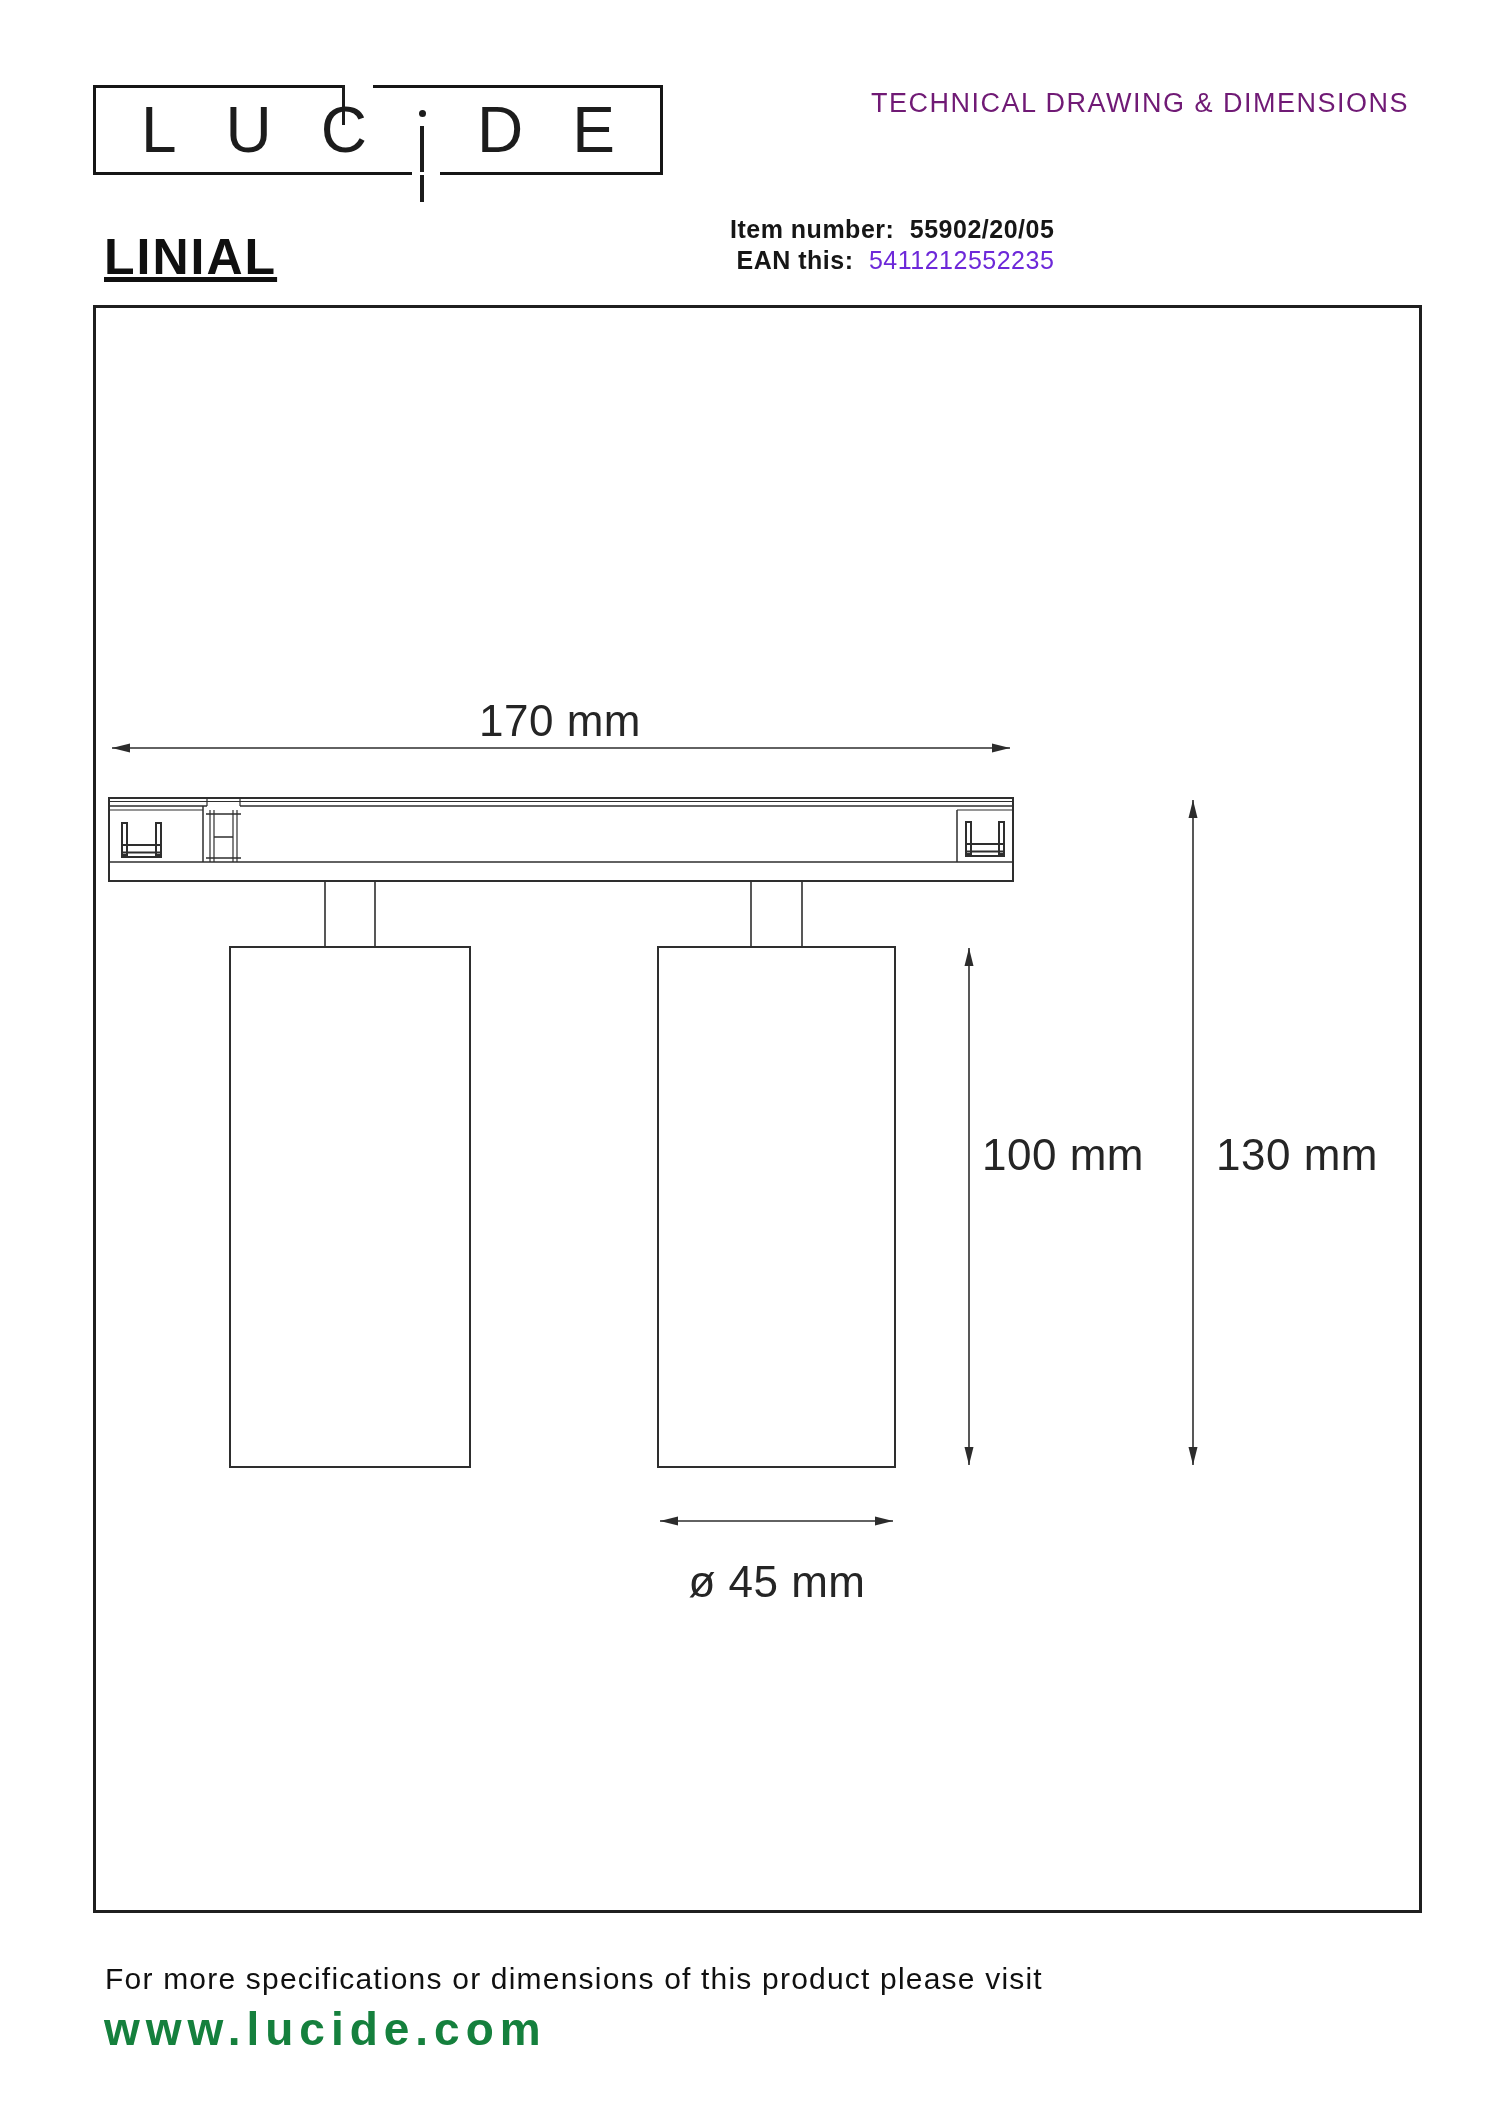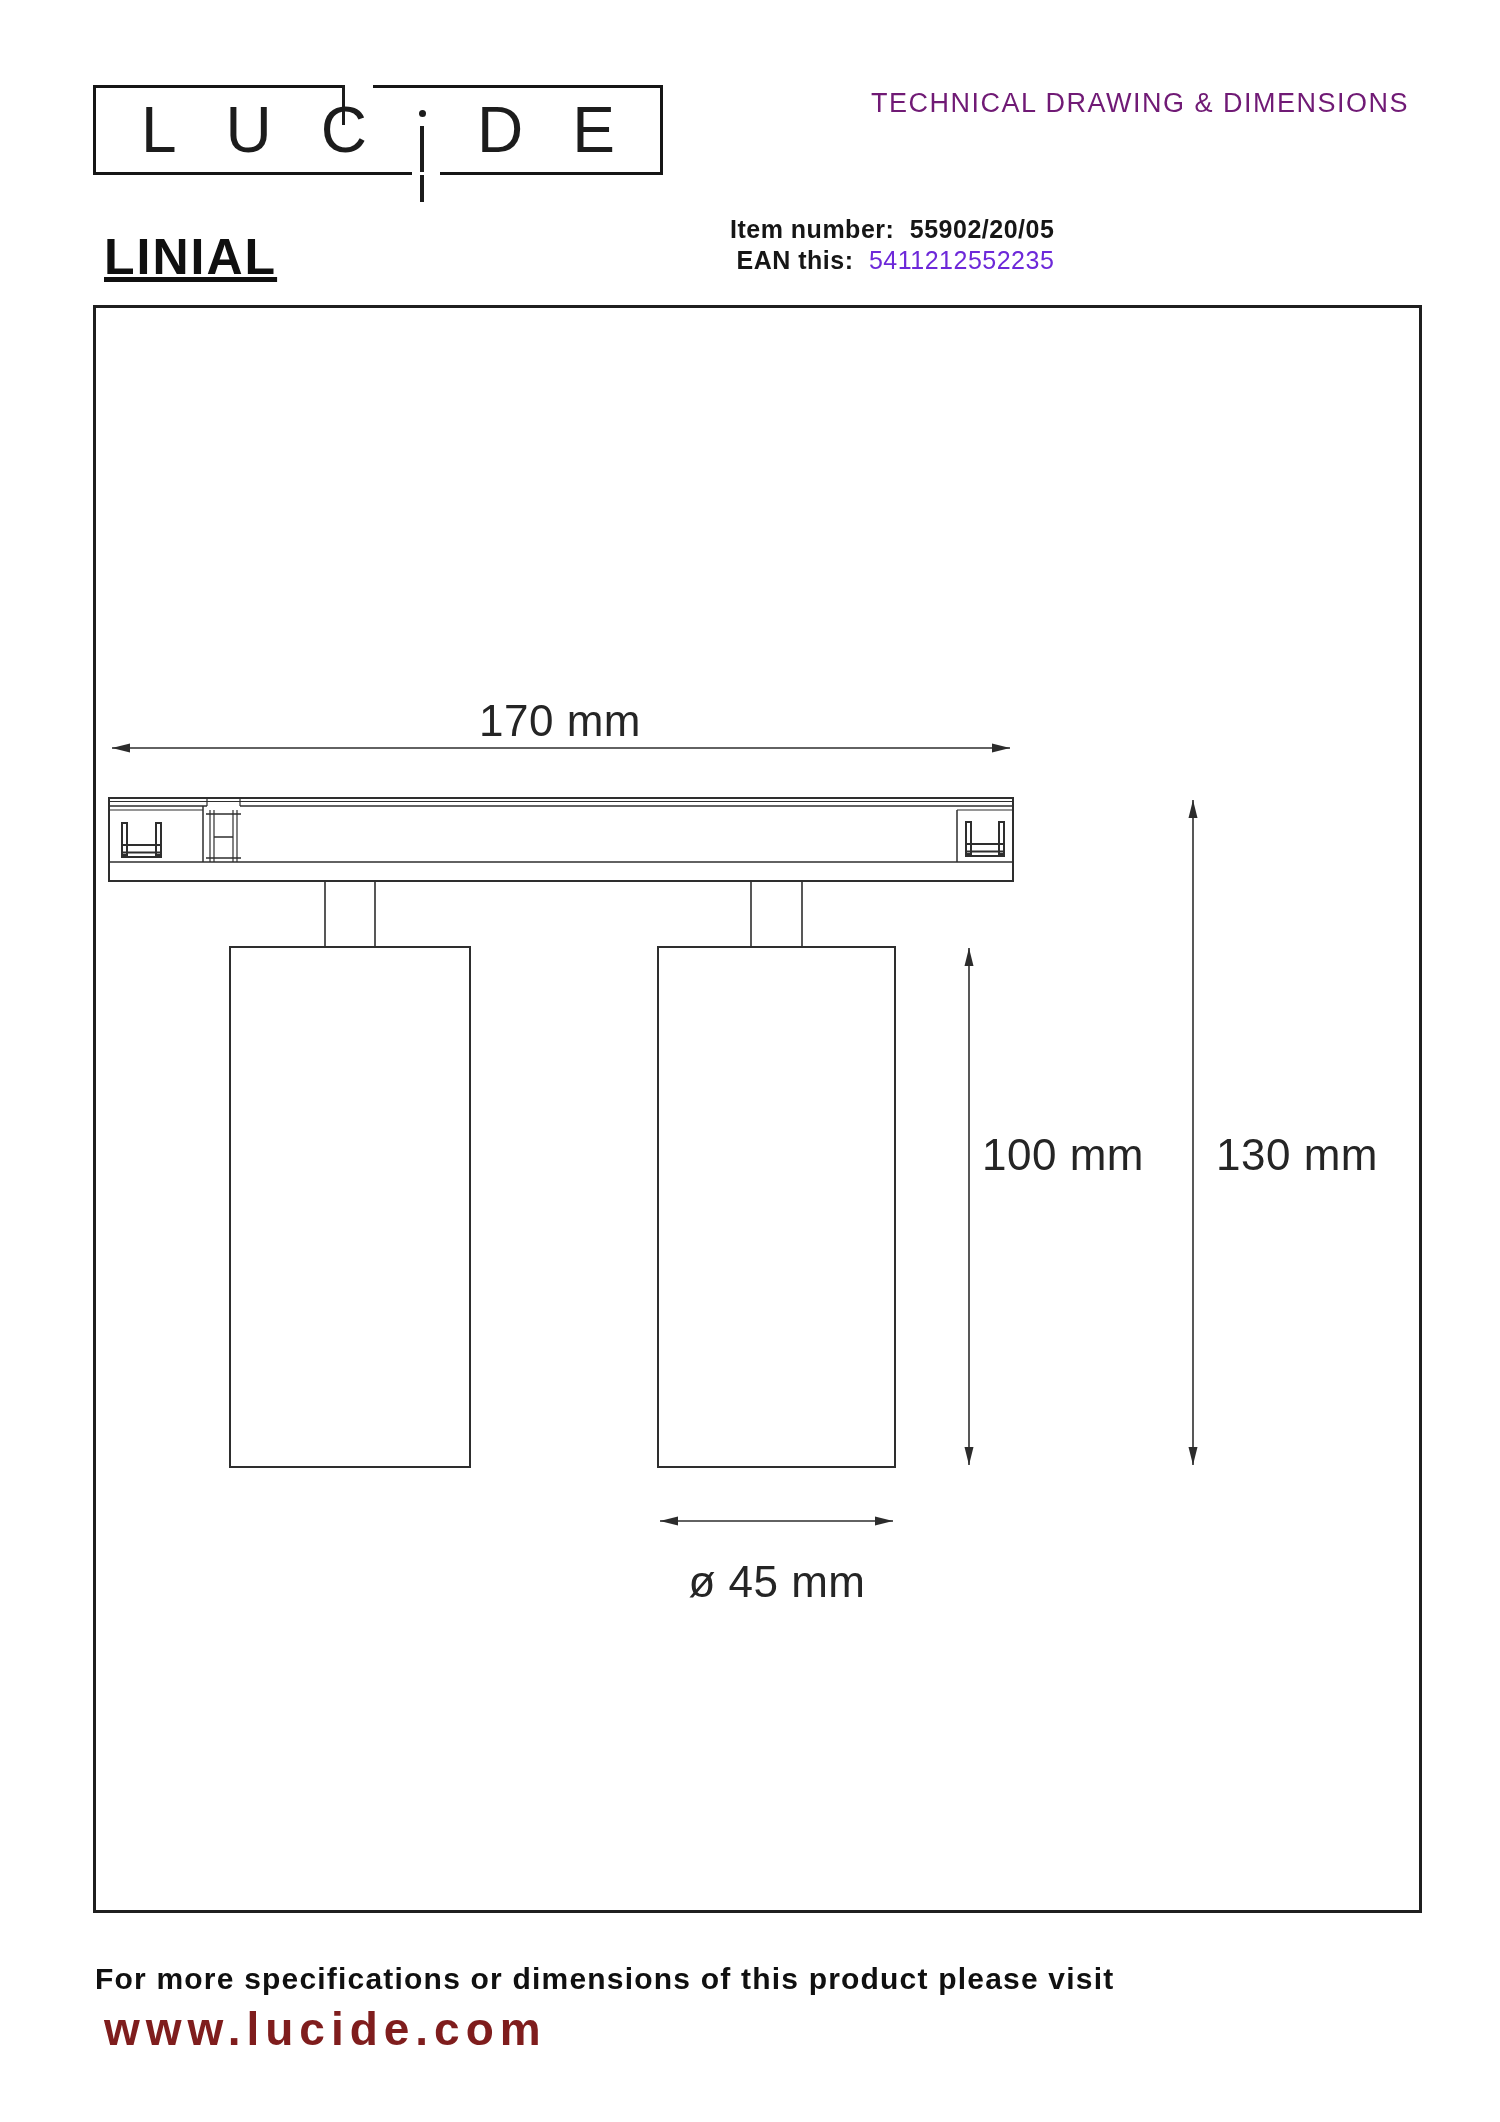--- a/index.html
+++ b/index.html
@@ -45,26 +45,26 @@
   }
   .drawing-svg{position:absolute;left:0;top:0;width:1500px;height:2122px;pointer-events:none;}
   .drawing-svg line,.drawing-svg rect{stroke:#2e2e2e;fill:none;}
   .drawing-svg polygon{fill:#2c2c2c;stroke:none;}
   .dim-label{
     font-family:"Liberation Sans",sans-serif;font-size:44px;fill:#252525;
     letter-spacing:.5px;
   }
   
   .footer-note{
-    position:absolute;left:95px;top:1962px;
-    font-size:30px;font-weight:700;letter-spacing:1.2px;color:#101010;
+    position:absolute;left:105px;top:1962px;
+    font-size:30px;font-weight:400;letter-spacing:1.2px;color:#101010;
   }
   .footer-site{
     position:absolute;left:104px;top:2002px;
-    font-size:46px;font-weight:700;letter-spacing:6px;color:#7f1d1d;
+    font-size:46px;font-weight:700;letter-spacing:6px;color:#15803d;
   }
 </style>
 </head>
 <body>
 
 <div class="logo-box">
   <div class="logo-row">
     <span>L</span>
     <span>U</span>
     <span>C</span>

